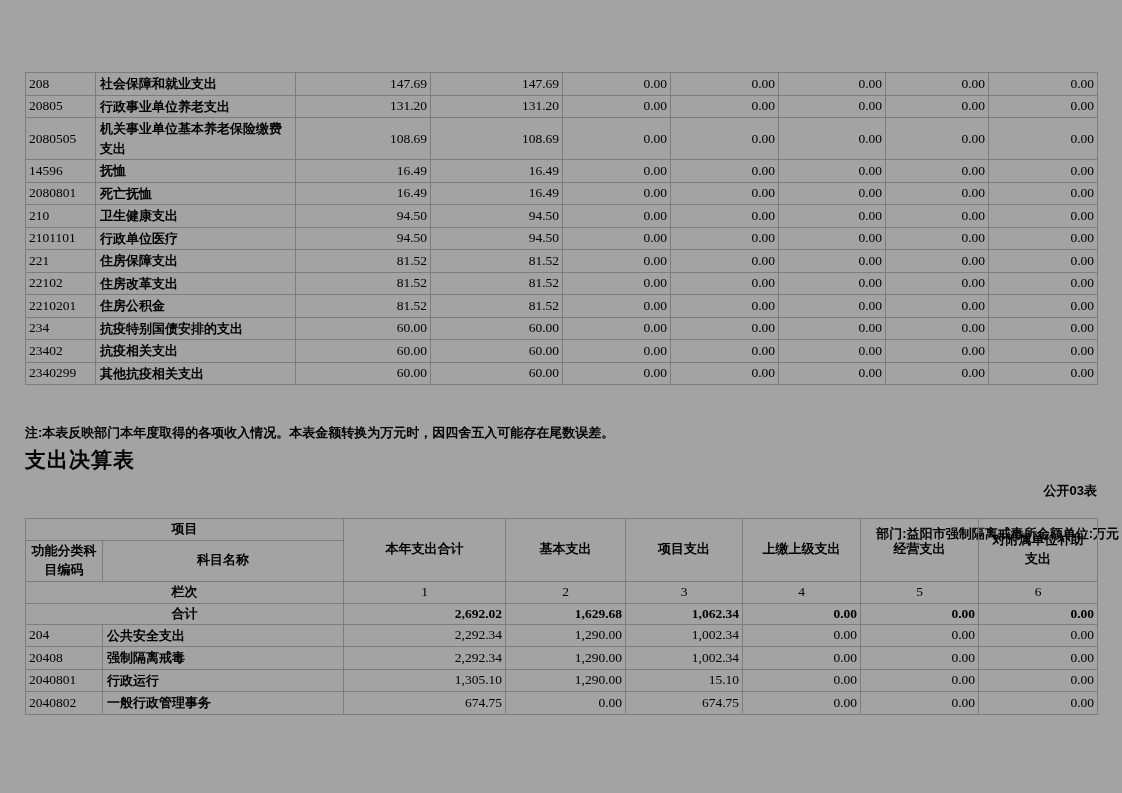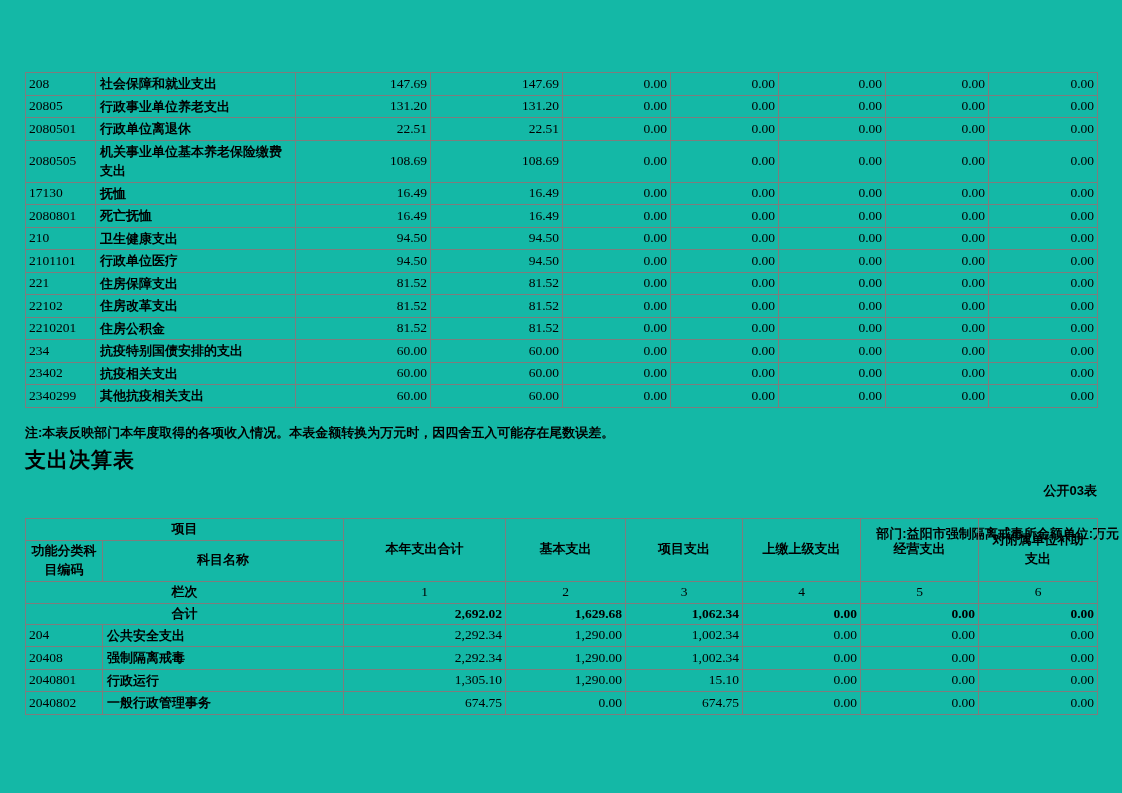--- a/index.html
+++ b/index.html
@@ -2,21 +2,21 @@
 <html><head>
 <meta charset="utf-8">
 <style>
   * { margin:0; padding:0; box-sizing:border-box; }
   html,body { background:#fff; }
   body {
     width:1122px; height:793px;
     font-family:"Liberation Sans", sans-serif;
     color:#000;
   }
-  .page { position:relative; width:1122px; height:793px; background:#14b8a6; overflow:hidden; }
+  .page { position:relative; width:1122px; height:793px; background:#a3a3a3; overflow:hidden; }
 
   table.tbl { position:absolute; border-collapse:collapse; table-layout:fixed; }
   .tbl td { border:1px solid #7d7d7d; vertical-align:middle; overflow:hidden; }
 
   
   .tbl-income { left:25px; top:72px; width:1072px; }
   .tbl-income td { height:21px; }
 
   
   .tbl-expend { left:25px; top:518px; width:1072px; }
@@ -101,43 +101,32 @@
           <td class="c-name">行政事业单位养老支出</td>
           <td class="c-num">131.20</td>
           <td class="c-num">131.20</td>
           <td class="c-num">0.00</td>
           <td class="c-num">0.00</td>
           <td class="c-num">0.00</td>
           <td class="c-num">0.00</td>
           <td class="c-num">0.00</td>
         </tr>
         <tr>
-          <td class="c-code">2080501</td>
-          <td class="c-name">行政单位离退休</td>
-          <td class="c-num">22.51</td>
-          <td class="c-num">22.51</td>
-          <td class="c-num">0.00</td>
-          <td class="c-num">0.00</td>
-          <td class="c-num">0.00</td>
-          <td class="c-num">0.00</td>
-          <td class="c-num">0.00</td>
-        </tr>
-        <tr>
           <td class="c-code">2080505</td>
           <td class="c-name">机关事业单位基本养老保险缴费支出</td>
           <td class="c-num">108.69</td>
           <td class="c-num">108.69</td>
           <td class="c-num">0.00</td>
           <td class="c-num">0.00</td>
           <td class="c-num">0.00</td>
           <td class="c-num">0.00</td>
           <td class="c-num">0.00</td>
         </tr>
         <tr>
-          <td class="c-code">17130</td>
+          <td class="c-code">14596</td>
           <td class="c-name">抚恤</td>
           <td class="c-num">16.49</td>
           <td class="c-num">16.49</td>
           <td class="c-num">0.00</td>
           <td class="c-num">0.00</td>
           <td class="c-num">0.00</td>
           <td class="c-num">0.00</td>
           <td class="c-num">0.00</td>
         </tr>
         <tr>

